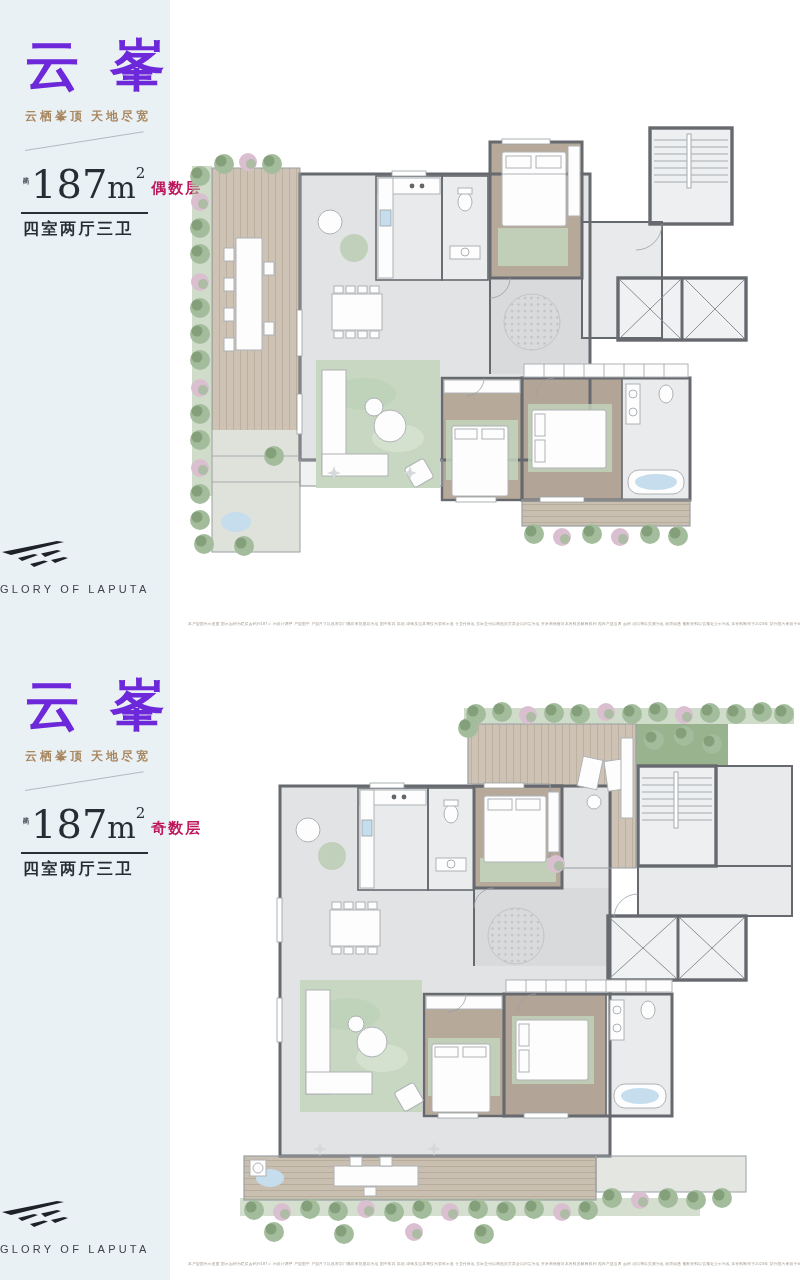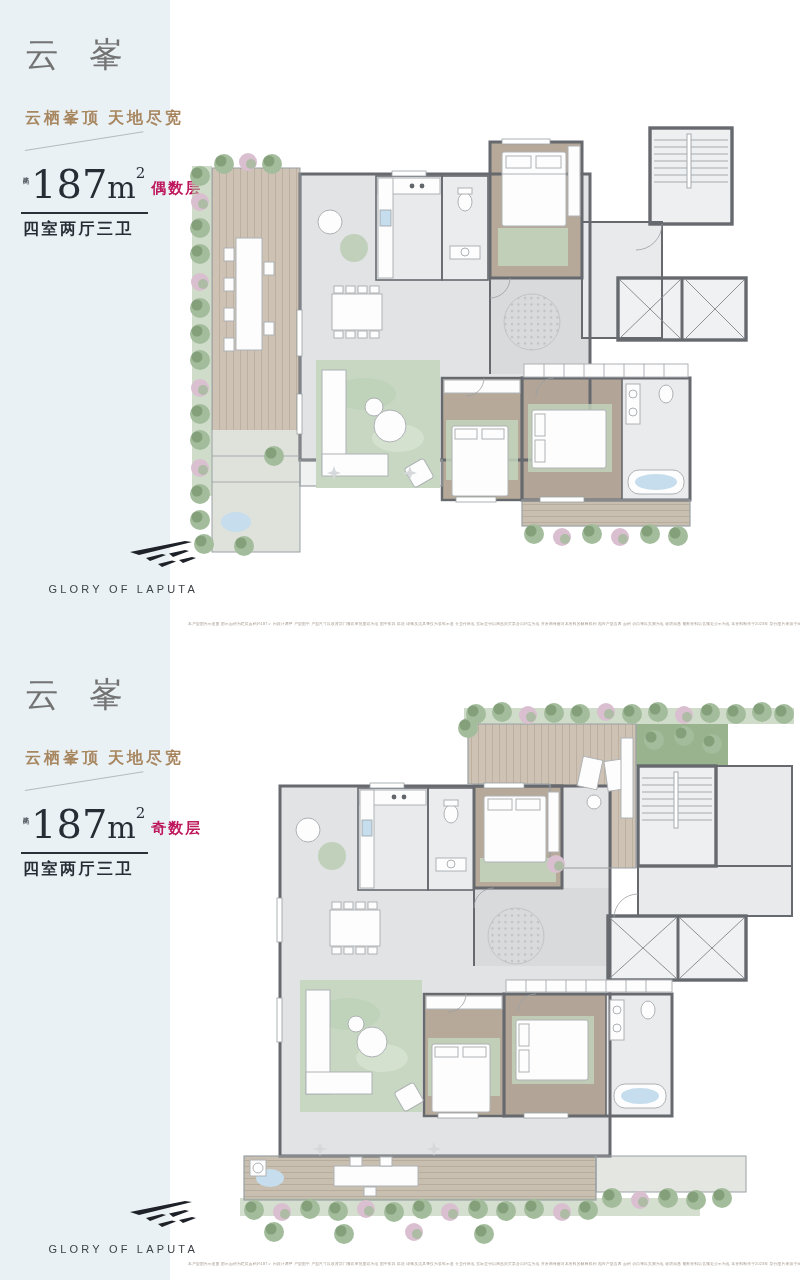--- a/index.html
+++ b/index.html
@@ -3,38 +3,38 @@
 <meta charset="utf-8">
 <style>
   html,body{margin:0;padding:0;}
   body{width:800px;height:1280px;position:relative;background:#ffffff;
        font-family:"Liberation Sans",sans-serif;overflow:hidden;}
   .panel{position:absolute;left:0;width:800px;height:640px;background:#fff;}
   .panel-even{top:0;}
   .panel-odd{top:640px;}
   .sidebar{position:absolute;left:0;top:0;width:170px;height:640px;background:#e9f1f5;}
   .title{position:absolute;left:25px;top:36px;font-family:"Liberation Serif","DejaVu Serif",serif;
-         font-size:34px;font-weight:400;color:#737373;letter-spacing:30px;white-space:nowrap;line-height:1.1;}
+         font-size:55px;font-weight:700;color:#6d28d9;letter-spacing:30px;white-space:nowrap;line-height:1.1;}
   .tagline{position:absolute;left:25px;top:108px;font-family:"Liberation Serif","DejaVu Serif",serif;
-           font-size:16px;font-weight:700;letter-spacing:3px;color:#a8865f;white-space:nowrap;}
+           font-size:12px;font-weight:700;letter-spacing:3px;color:#a8865f;white-space:nowrap;}
   .slash{position:absolute;left:25px;top:150px;width:120px;height:1px;background:#b4bbc0;
          transform:rotate(-9deg);transform-origin:left bottom;}
   .area-row{position:absolute;left:21px;top:168px;display:flex;align-items:flex-end;}
   .area-prefix{writing-mode:vertical-rl;font-size:6px;color:#4a5058;letter-spacing:1px;
                height:22px;align-self:flex-end;margin:0 1px 7px 0;}
   .area-number{font-family:"DejaVu Serif","Liberation Serif",serif;font-size:40px;line-height:.82;color:#272d35;}
   .area-unit{font-family:"DejaVu Serif","Liberation Serif",serif;font-size:30px;line-height:.85;color:#272d35;}
   .area-sup{font-family:"DejaVu Serif","Liberation Serif",serif;font-size:15px;color:#272d35;
             align-self:flex-start;margin-top:-4px;}
   .area-floor{font-family:"Liberation Serif","DejaVu Serif",serif;font-size:15px;font-weight:700;
               color:#be185d;letter-spacing:2px;margin:0 0 3px 6px;white-space:nowrap;}
   .area-divider{position:absolute;left:21px;top:212px;width:127px;height:2px;background:#2a3038;}
   .rooms{position:absolute;left:23px;top:219px;font-family:"Liberation Serif","DejaVu Serif",serif;
          font-size:16px;font-weight:700;letter-spacing:2.5px;color:#272d35;white-space:nowrap;}
-  .logo{position:absolute;left:0;width:170px;text-align:right;margin-left:28px;}
+  .logo{position:absolute;left:0;width:170px;text-align:left;}
   .panel-even .logo{top:540px;}
   .panel-odd .logo{top:560px;}
   .logo-text{margin-top:12px;font-size:11px;letter-spacing:3.2px;color:#3d4248;}
   .plan{position:absolute;}
   .plan-even{left:184px;top:126px;}
   .plan-odd{left:184px;top:58px;}
   .disclaimer{position:absolute;left:188px;bottom:13px;width:975px;font-size:6px;color:#a2978c;
               white-space:nowrap;transform:scale(.62);transform-origin:left bottom;letter-spacing:.4px;}
   
   svg .fur{fill:#fdfdfd;stroke:#aeb2b5;stroke-width:1;}

